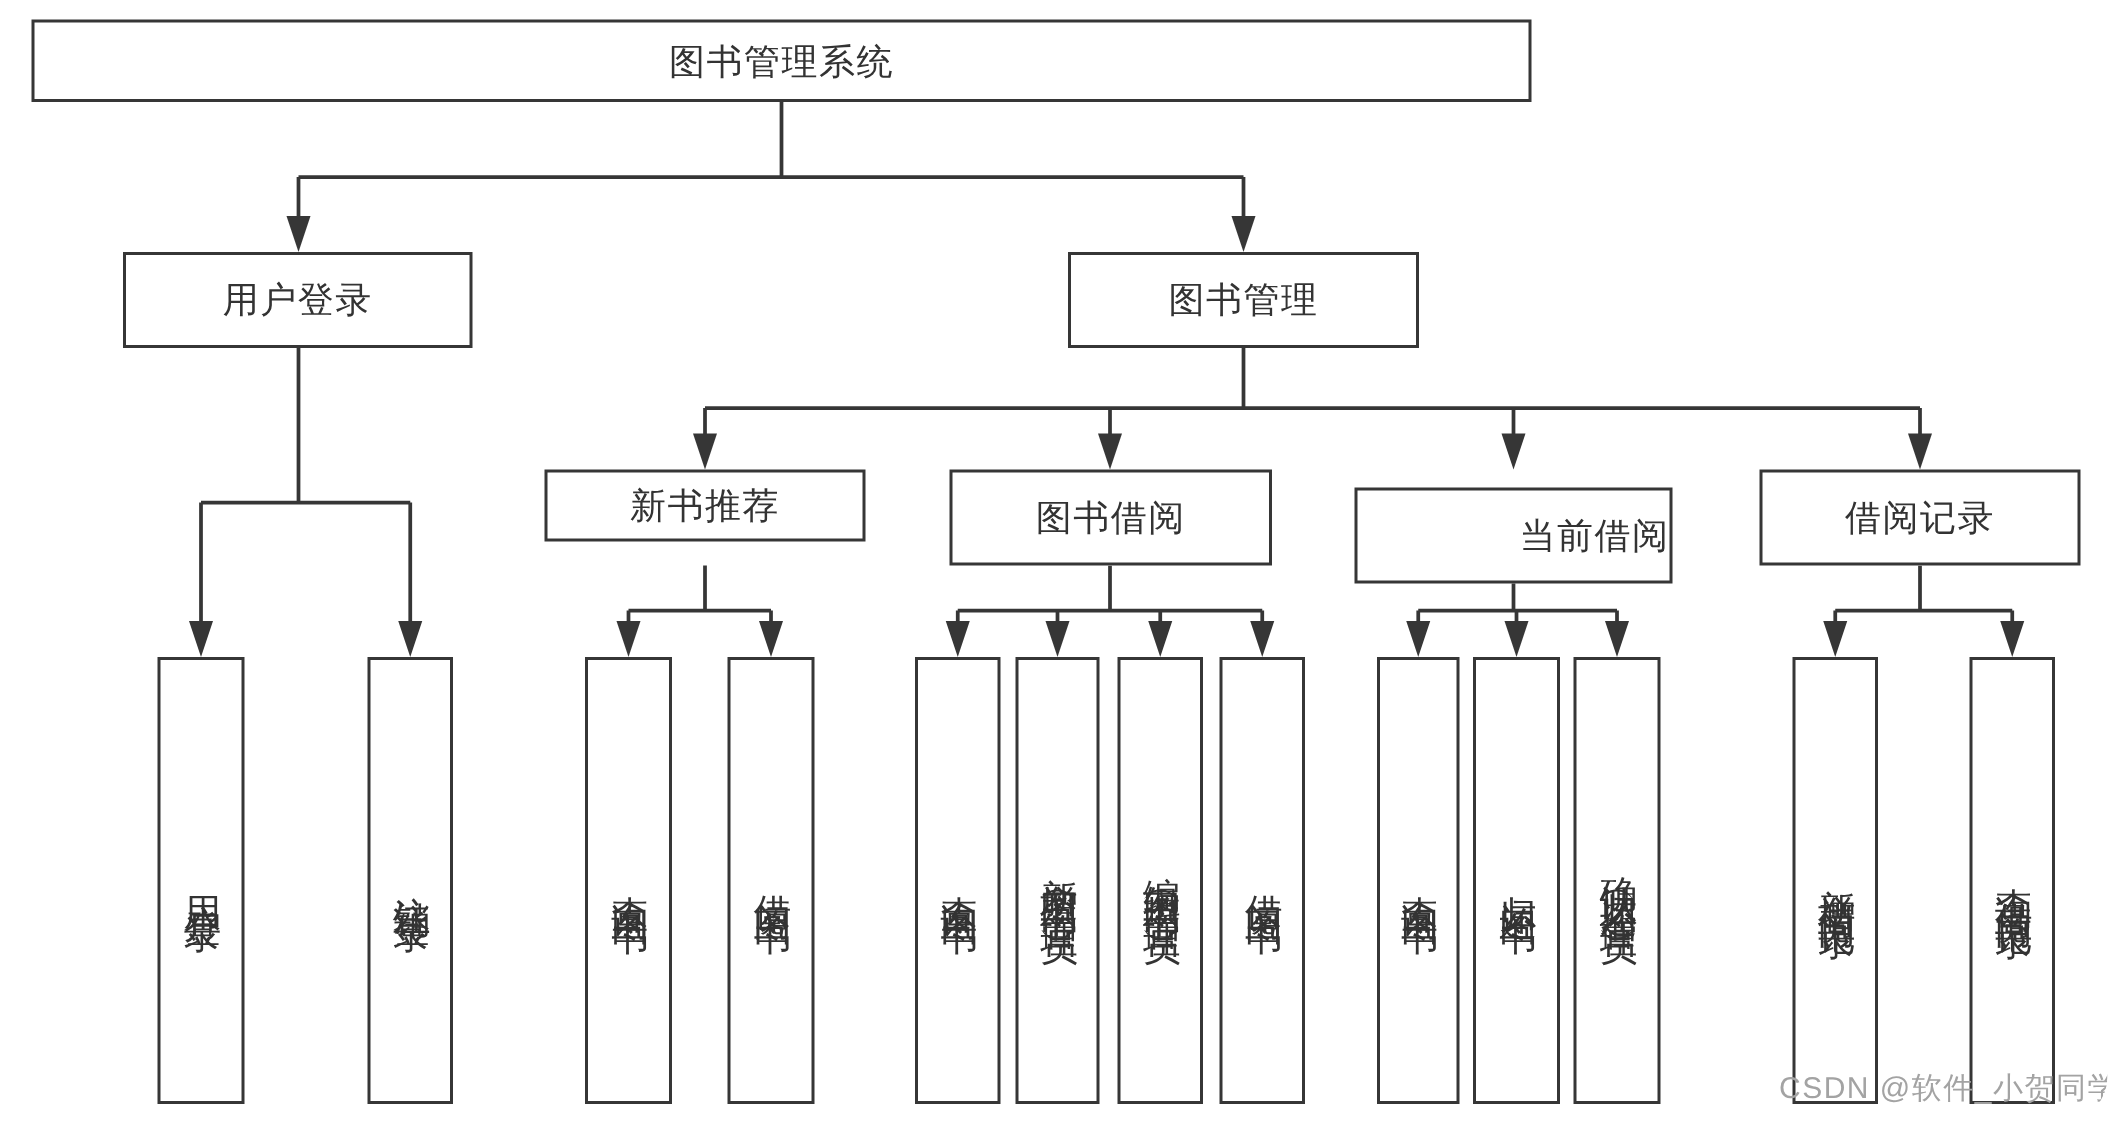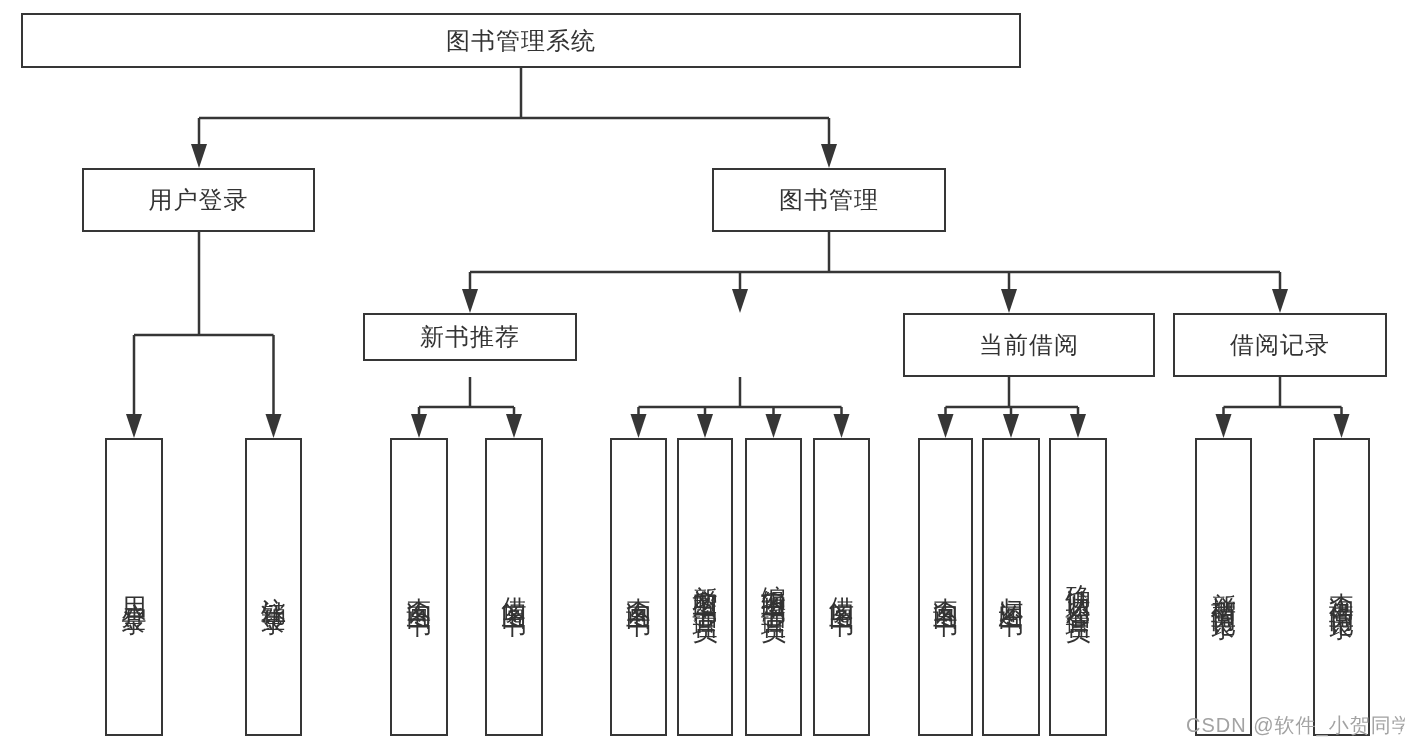--- a/index.html
+++ b/index.html
@@ -47,21 +47,21 @@
     white-space: nowrap;
   }
   
   .n-root   { left: 21px;   top: 13px;  width: 1000px; height: 55px; }
   
   .n-login  { left: 82px;   top: 168px; width: 233px;  height: 64px; }
   .n-mgmt   { left: 712px;  top: 168px; width: 234px;  height: 64px; }
   
   .n-rec    { left: 363px;  top: 313px; width: 214px;  height: 48px; }
   .n-borrow { left: 633px;  top: 313px; width: 215px;  height: 64px; }
-  .n-cur    { left: 903px;  top: 313px; width: 252px;  height: 64px; }
+  .n-cur    { left: 903px;  top: 325px; width: 212px;  height: 64px; justify-content: flex-end; }
   .n-log    { left: 1173px; top: 313px; width: 214px;  height: 64px; justify-content: center; }
   
   .leaf { top: 438px; height: 298px; }
   .c-g1a { left: 105px;  width: 58px; }
   .c-g1b { left: 245px;  width: 57px; }
   .c-g2a { left: 390px;  width: 58px; }
   .c-g2b { left: 485px;  width: 58px; }
   .c-g3a { left: 610px;  width: 57px; }
   .c-g3b { left: 677px;  width: 56px; }
   .c-g3c { left: 745px;  width: 57px; }
@@ -160,20 +160,23 @@
   <div class="box n-login">
     <span class="hlabel">用户登录</span>
   </div>
   <div class="box n-mgmt">
     <span class="hlabel">图书管理</span>
   </div>
 
   <div class="box n-rec">
     <span class="hlabel">新书推荐</span>
   </div>
+  <div class="box n-borrow">
+    <span class="hlabel">图书借阅</span>
+  </div>
   <div class="box n-cur">
     <span class="hlabel">当前借阅</span>
   </div>
   <div class="box n-log">
     <span class="hlabel">借阅记录</span>
   </div>
 
   <div class="box leaf c-g1a">
     <span class="vtext">用户登录</span>
   </div>

